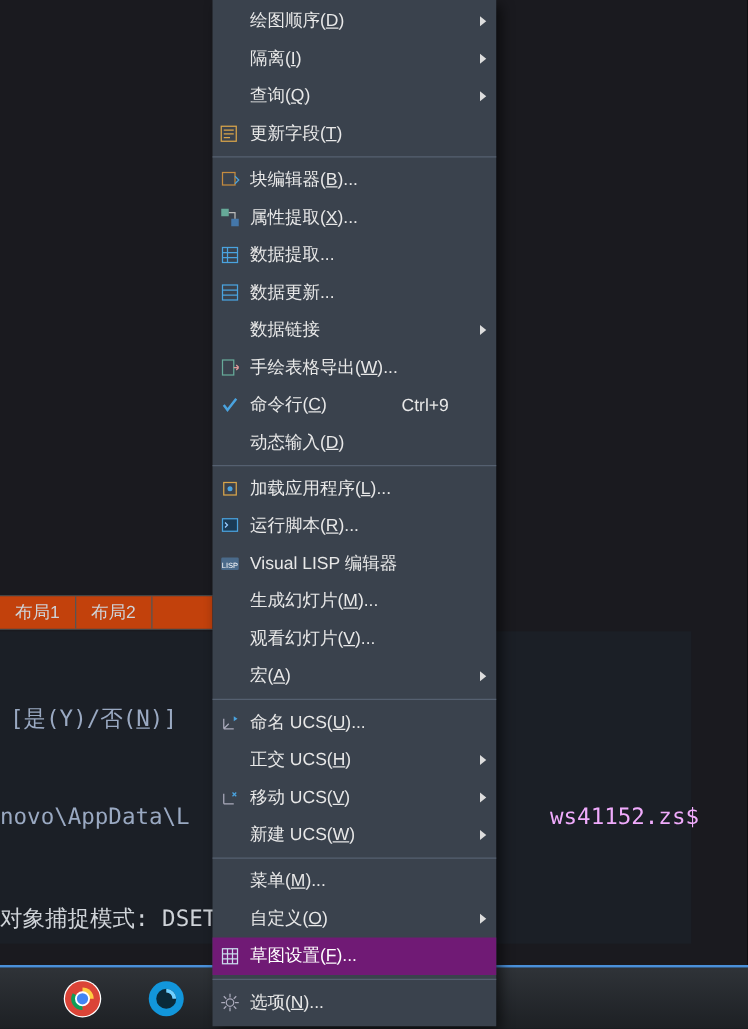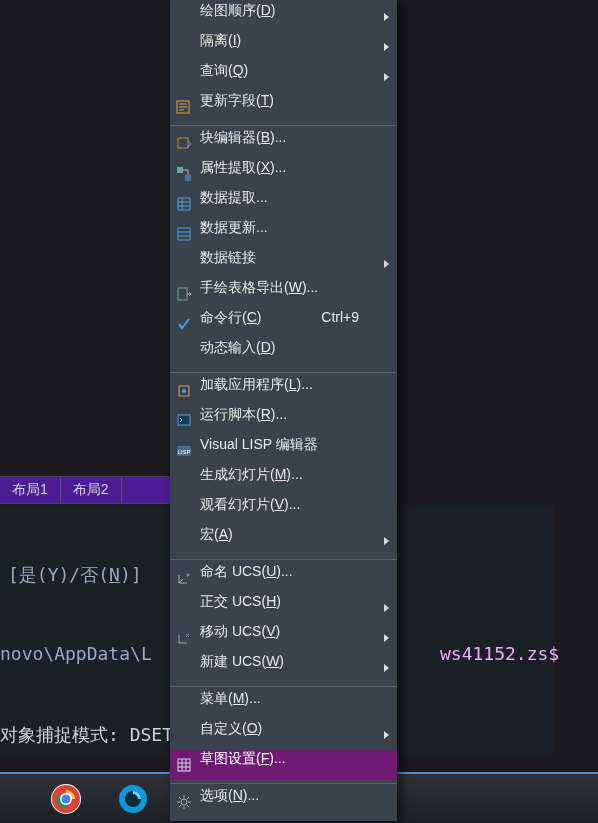--- a/index.html
+++ b/index.html
@@ -1,24 +1,24 @@
 <!DOCTYPE html>
 <html><head>
 <meta charset="utf-8">
 <style>
 html,body{margin:0;padding:0;width:598px;height:823px;overflow:hidden;background:#000;font-family:"Microsoft YaHei","Segoe UI",sans-serif;font-size:14px;color:#ddd}
 .bg{position:absolute;left:0;top:0;width:598px;height:823px;background:#1a1a1f}
-.layout-tabs{position:absolute;left:0;top:476px;width:170px;height:26px;background:#4c1d95;display:flex;border-top:1px solid #444;border-bottom:1px solid #444}
+.layout-tabs{position:absolute;left:0;top:476px;width:170px;height:26px;background:#c2410c;display:flex;border-top:1px solid #444;border-bottom:1px solid #444}
 .layout-tab{padding:4px 12px 0 12px;color:#cfd3d8;border-right:1px solid #555;font-size:14px}
 .cmd-area{position:absolute;left:0;top:505px;width:553px;height:250px;background:#1b1f26;color:#9aa9c2;font-family:Consolas,monospace;font-size:18px;padding:8px;box-sizing:border-box}
 .cmd-line{position:absolute;white-space:pre}
 .taskbar{position:absolute;left:0;bottom:0;width:598px;height:49px;background:linear-gradient(#2f3338,#1d2024);border-top:2px solid #4a90d9;display:flex;align-items:center;padding-left:50px;gap:35px}
 .tb-icon{width:32px;height:32px;border-radius:16px}
 .menu{position:absolute;left:170px;top:0;width:227px;background:#3a424d;box-shadow:4px 4px 10px rgba(0,0,0,.6);padding-bottom:4px}
-.mi{height:30px;display:flex;position:relative;color:#e8e8e8}
+.mi{height:30px;display:flex;align-items:center;position:relative;color:#e8e8e8}
 .mi-icon{width:24px;display:flex;justify-content:center;align-items:center;margin-left:2px}
 .mi-icon svg{width:16px;height:16px}
 .mi-label{flex:1;padding-left:4px;white-space:nowrap}
 .mi-label u{text-decoration:underline}
 .mi-sc{padding-right:38px;color:#e8e8e8}
 .mi.sub::after{content:"";position:absolute;right:8px;top:50%;transform:translateY(-50%);border-left:5px solid #ddd;border-top:4px solid transparent;border-bottom:4px solid transparent}
 .mi.sel{background:#701a75;color:#fff}
 .sep{height:1px;background:#556070;margin:3px 0}
 .spacer{height:2px}
 </style>

